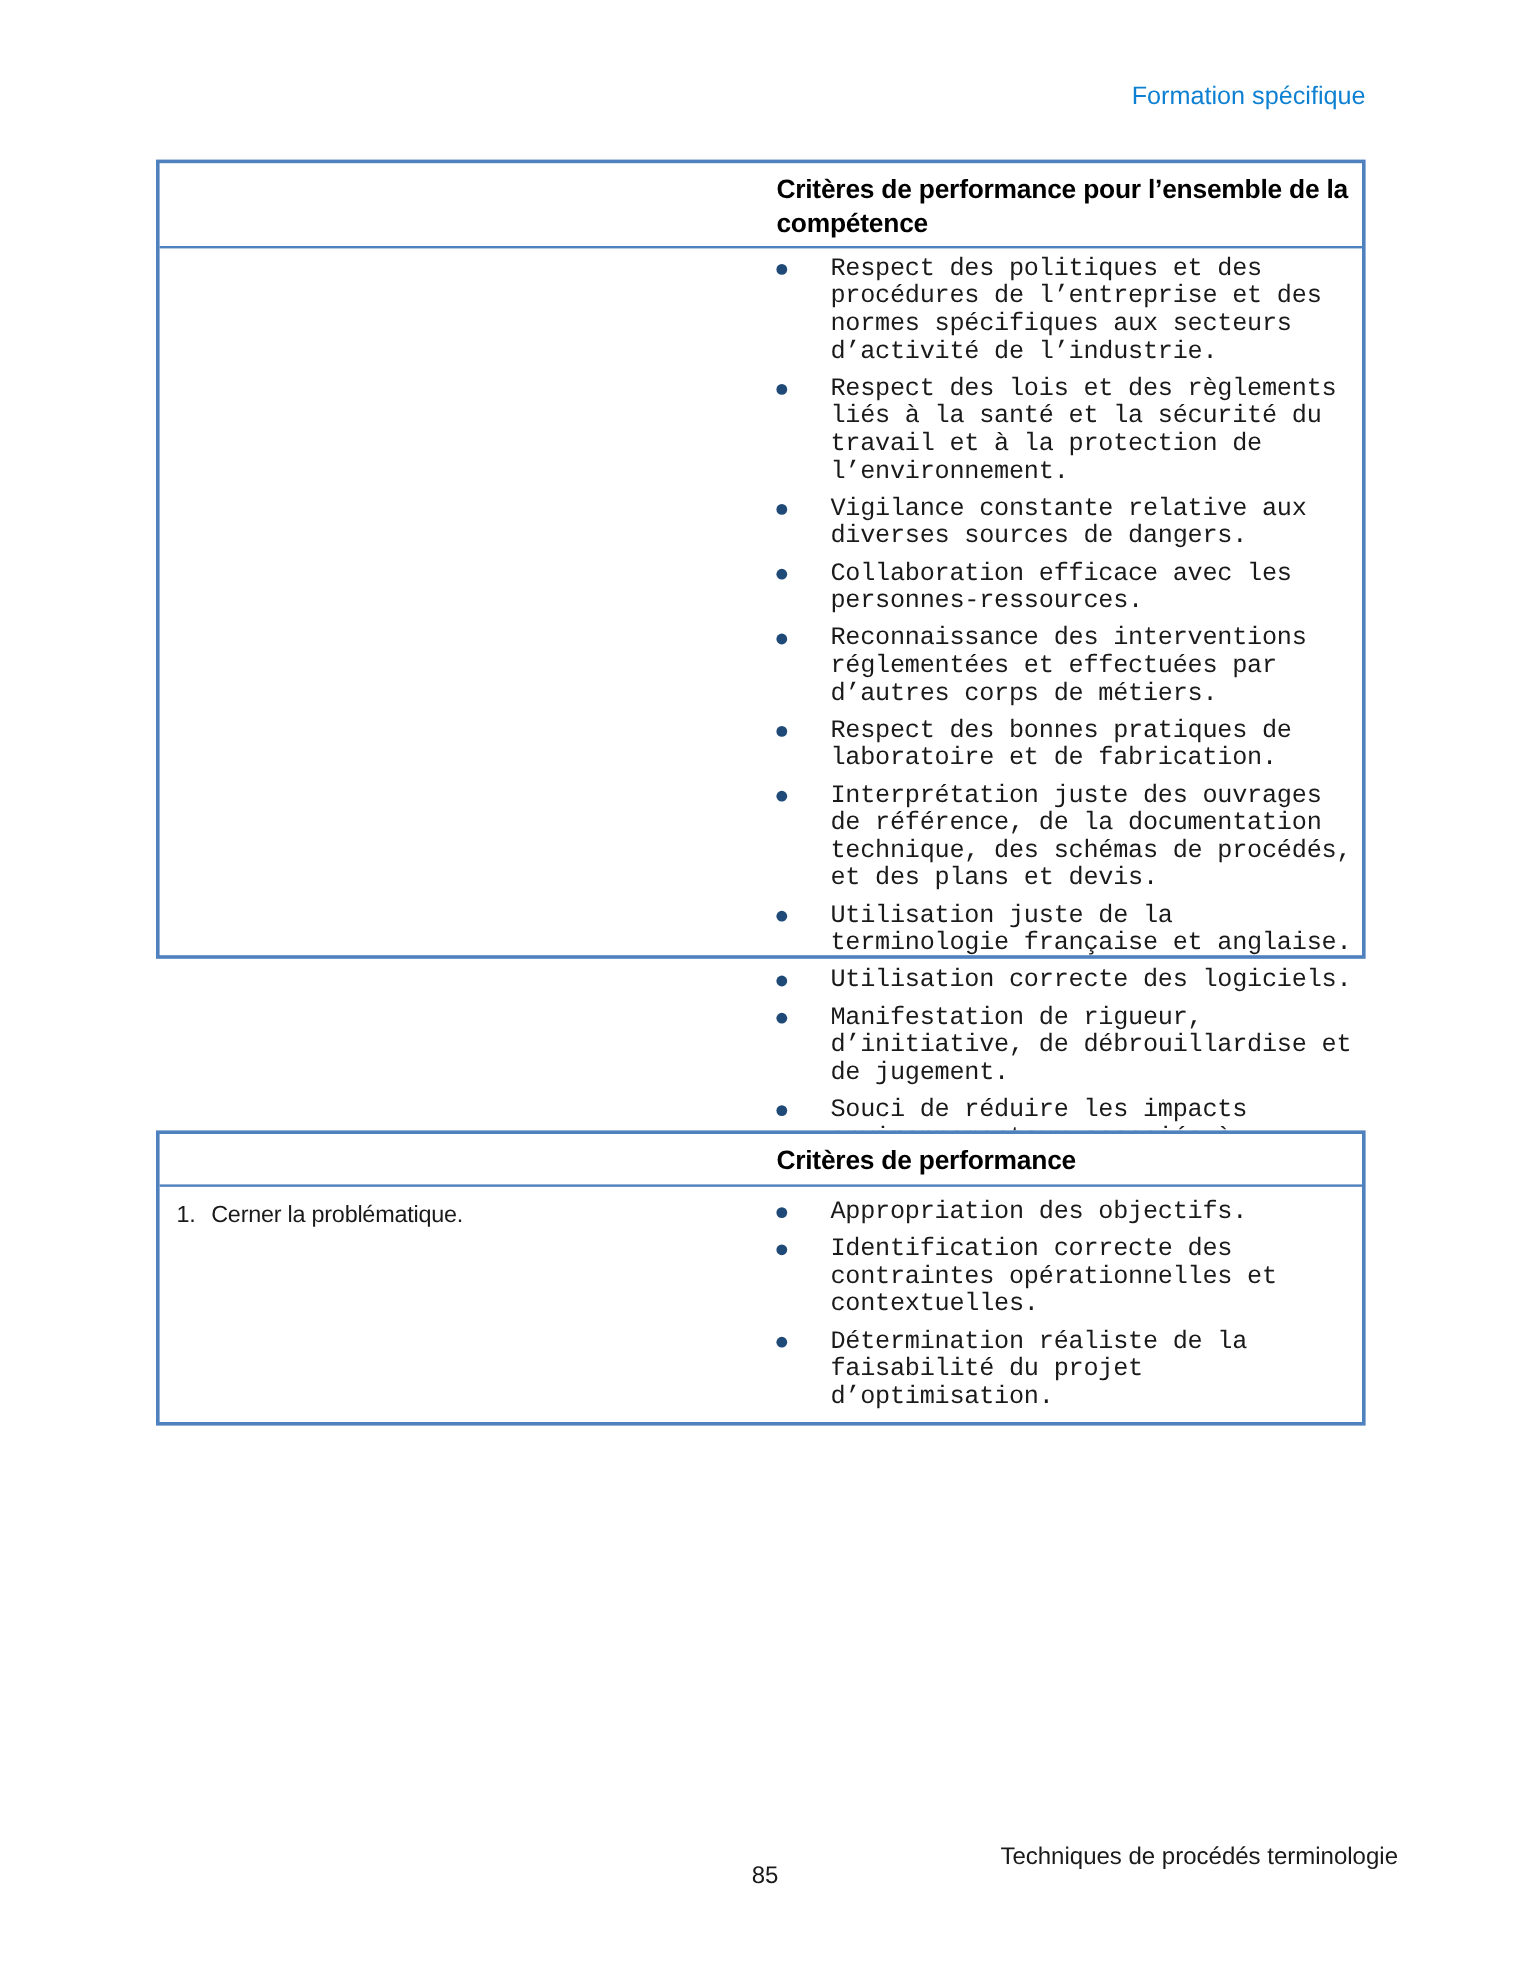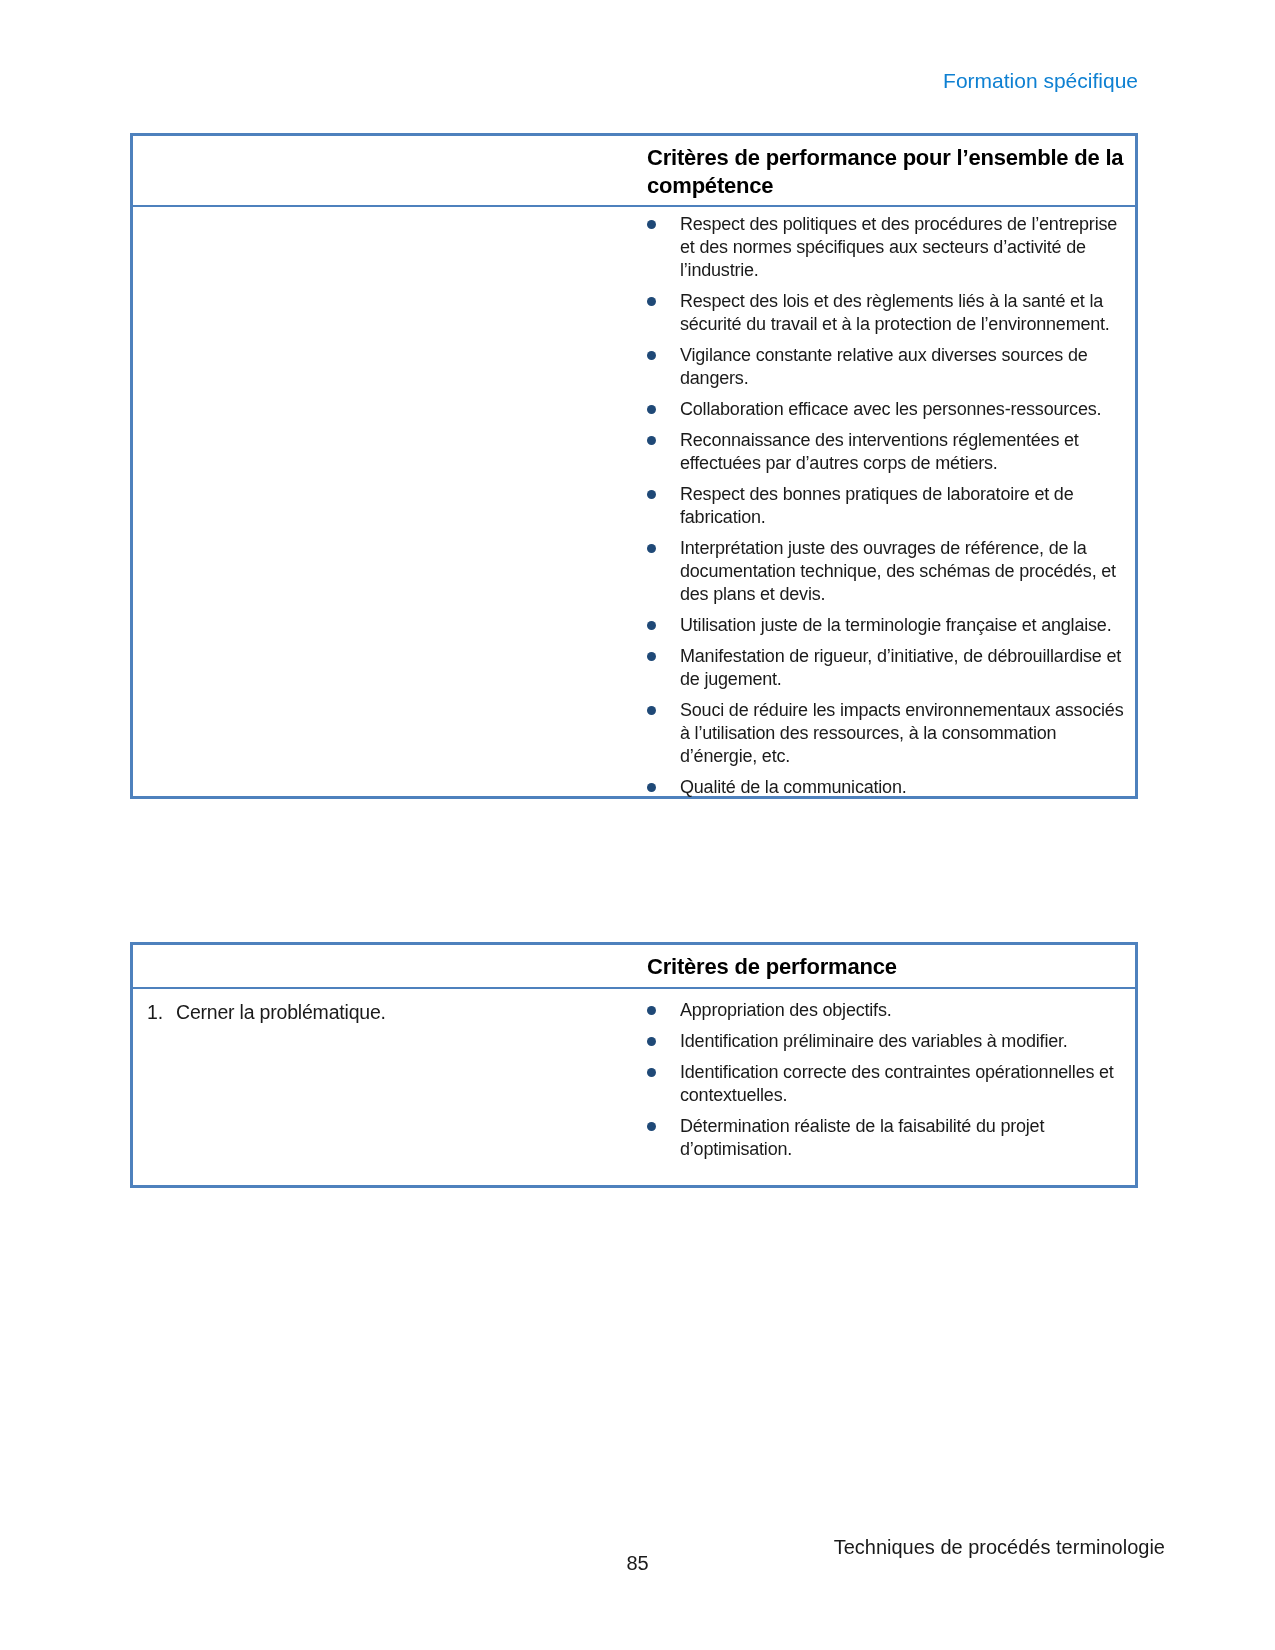--- a/index.html
+++ b/index.html
@@ -73,25 +73,26 @@
   .li { display: flex; margin-bottom: 8px; }
   .li:last-child { margin-bottom: 0; }
   .dot {
     flex: 0 0 9px;
     height: 9px;
     border-radius: 50%;
     background: var(--bullet-navy, #1f4977);
     margin-top: 7px;
   }
   .li-text {
-    margin-left: 24px;
-    font-size: 18px;
+    margin-left: 36px;
+    font-size: 21px;
     line-height: 23px;
     letter-spacing: -0.2px;
     color: var(--body-text, #1a1a1a);
+    font-family: Liberation Mono, monospace;
   }
 
   
   .el-cell {
     position: absolute;
     left: 14px;
     top: 12px;
     width: 486px;
     display: flex;
     font-size: 19.5px;
@@ -163,20 +164,24 @@
           <span class="dot"></span>
           <span class="li-text">Respect des bonnes pratiques de laboratoire et de fabrication.</span>
         </div>
           <div class="li">
           <span class="dot"></span>
           <span class="li-text">Interprétation juste des ouvrages de référence, de la documentation technique, des schémas de procédés, et des plans et devis.</span>
         </div>
           <div class="li">
           <span class="dot"></span>
           <span class="li-text">Utilisation juste de la terminologie française et anglaise.</span>
+        </div>
+          <div class="li">
+          <span class="dot"></span>
+          <span class="li-text">Utilisation correcte des logiciels.</span>
         </div>
           <div class="li">
           <span class="dot"></span>
           <span class="li-text">Manifestation de rigueur, d’initiative, de débrouillardise et de jugement.</span>
         </div>
           <div class="li">
           <span class="dot"></span>
           <span class="li-text">Souci de réduire les impacts environnementaux associés à l’utilisation des ressources, à la consommation d’énergie, etc.</span>
         </div>
           <div class="li">
@@ -197,24 +202,20 @@
         <span class="el-text">Cerner la problématique.</span>
       </div>
       <div class="crit-cell">
         <div class="bullets">
             <div class="li">
             <span class="dot"></span>
             <span class="li-text">Appropriation des objectifs.</span>
           </div>
             <div class="li">
             <span class="dot"></span>
-            <span class="li-text">Identification préliminaire des variables à modifier.</span>
-          </div>
-            <div class="li">
-            <span class="dot"></span>
             <span class="li-text">Identification correcte des contraintes opérationnelles et contextuelles.</span>
           </div>
             <div class="li">
             <span class="dot"></span>
             <span class="li-text">Détermination réaliste de la faisabilité du projet d’optimisation.</span>
           </div>
           </div>
       </div>
     </div>
   </section>

